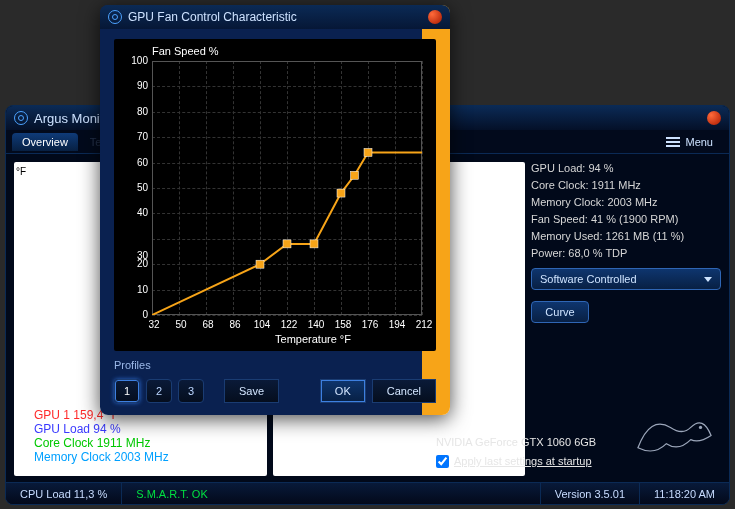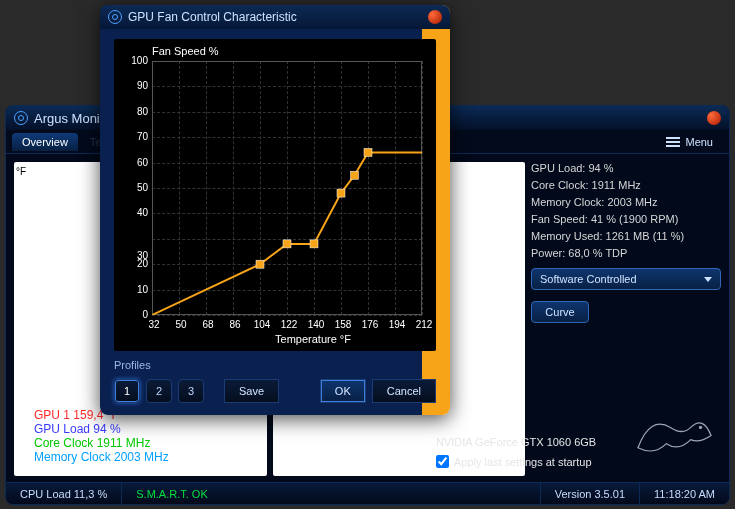--- a/index.html
+++ b/index.html
@@ -36,21 +36,21 @@
   .btn-curve { width:58px; height:22px; margin-top:6px; background: linear-gradient(#0e356e,#082044); border:1px solid #2f66b5; border-radius:4px; color:#cfe4ff; display:flex;align-items:center;justify-content:center; cursor:pointer;}
 
   .legend-row { position:absolute; left:28px; bottom:40px; font-size:12px; line-height:14px;}
   .legend-row div { white-space:nowrap; }
   .legend-gpu1 { color:#ff2a2a; }
   .legend-gpuload { color:#3a3aff; }
   .legend-coreclk { color:#00c800; }
   .legend-memclk { color:#00a0ff; }
 
   .gpu-name { position:absolute; left:430px; bottom:56px; color:#e6e6e6; font-size:11px; white-space:nowrap; }
-  .apply-row { position:absolute; left:430px; bottom:36px; color:#e6e6e6; font-size:11px; display:flex; align-items:center; gap:5px;}
+  .apply-row { position:absolute; left:430px; bottom:36px; color:#e6e6e6; font-size:11px; display:flex; align-items:flex-start; gap:5px;text-decoration:underline;}
   .apply-row input { width:13px; height:13px; }
 
   .lizard { position:absolute; right:12px; bottom:40px; width:85px; height:65px; opacity:.85; }
   .lizard svg { width:100%; height:100%; }
 
   
   .statusbar { position:absolute; left:0; right:0; bottom:0; height:22px; background:linear-gradient(#081a3a,#03091a); border-top:1px solid #0b2a55; display:flex; align-items:center; font-size:11px; color:#c8dcff;}
   .statusbar .cell { padding:0 14px; border-right:1px solid #0b2a55; height:100%; display:flex; align-items:center;}
   .statusbar .smart { color:#00e040; flex:1; }
   .statusbar .cell.last { margin-left:auto; border-right:none;}

